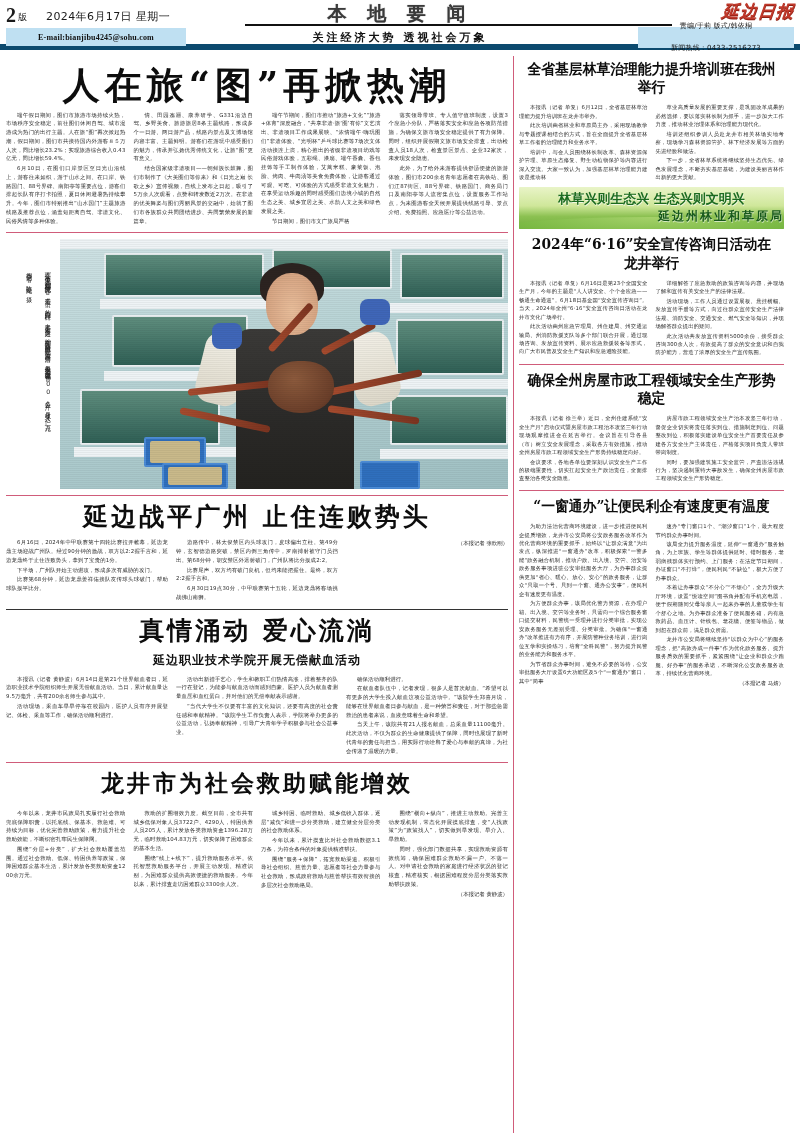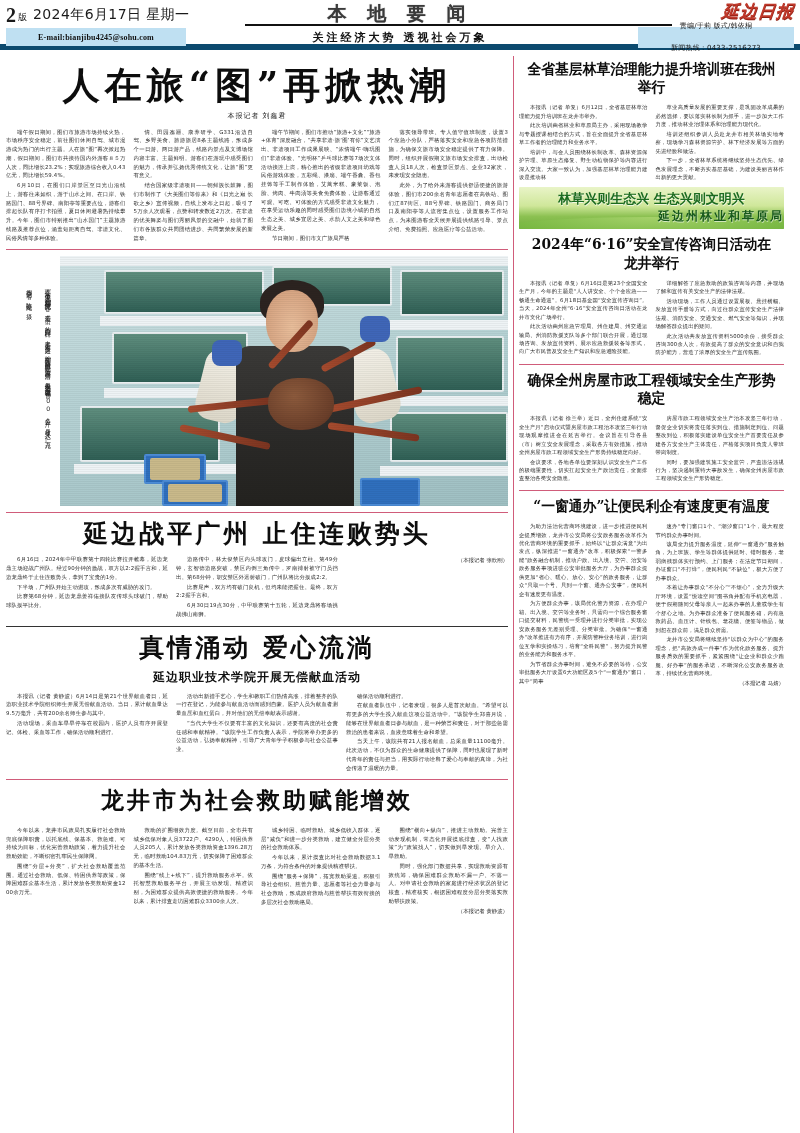--- a/index.html
+++ b/index.html
@@ -20,21 +20,21 @@
     align-items: flex-end;
     padding: 0 6px 1px 6px;
     position: relative;
   }
   .page-num {
     font-size: 20px; font-weight: 900; line-height: 1;
     font-family: "Liberation Serif", serif;
     letter-spacing: -1px;
   }
   .page-ban { font-size: 9px; margin-left: 3px; margin-bottom: 1px; }
-  .page-date { font-size: 14px; margin-left: 6px; margin-bottom: 1px; letter-spacing: .4px; }
+  .page-date { font-size: 11px; margin-left: 19px; margin-bottom: 1px; letter-spacing: .4px; }
   .section-title {
     position: absolute; left: 0; right: 0; top: 1px;
     text-align: center;
     font-family: "DejaVu Serif", "Liberation Serif", serif;
     font-size: 19px; font-weight: 700; letter-spacing: 7px;
     color: #3a3a3a;
     text-shadow: 0 0 1px #888;
     pointer-events: none;
   }
   .masthead-rule {
@@ -269,21 +269,20 @@
     <div>新闻热线：0433-2516273</div>
   </div>
 </div>
 
 <div class="page">
 
   <div class="left-zone">
 
     <div>
       <div class="hl-main">人在旅“图”再掀热潮</div>
-      <div class="byline-top">本报记者  刘鑫君</div>
       <div class="cols">
         <div class="col body-text">
             <p>端午假日期间，图们市旅游市场持续火热，市场秩序安全稳定，前往图们休闲自驾、城市漫游成为热门的出行主题。人在旅“图”再次掀起热潮，假日期间，图们市共接待国内外游客８５万人次，同比增长23.2%；实现旅游综合收入0.43亿元，同比增长59.4%。</p>
             <p>6月10日，在图们口岸景区至日光山沿线上，游客往来如织，游于山水之间、在口岸、铁路国门、88号界碑、南阳亭等重要点位，游客们排起长队有序打卡拍照，夏日休闲避暑热持续攀升。今年，图们市特别推出“山水国门”主题旅游线路及推荐点位，涵盖短距离自驾、非遗文化、民俗风情等多种体验。</p>
           </div>
         <div class="col body-text">
             <p>情、田园迤逦、康养研学、G331沿边自驾、乡野美食、旅游旅居8条主题线路，形成多个一日游、两日游产品，线路内景点及文博场馆内容丰富、主题鲜明。游客们在游玩中感受图们的魅力，传承并弘扬优秀传统文化，让旅“图”更有意义。</p>
             <p>结合国家级非遗项目——朝鲜族长鼓舞，图们市制作了《大美图们等你来》和《日光之巅 长歌之乡》宣传视频，自线上发布之日起，吸引了5万余人次观看，点赞和转发数近2万次。在非遗的优美舞姿与图们秀丽风景的交融中，始就了图们市各族群众共同团结进步、共同繁荣发展的新篇章。</p>
           </div>
         <div class="col body-text">

